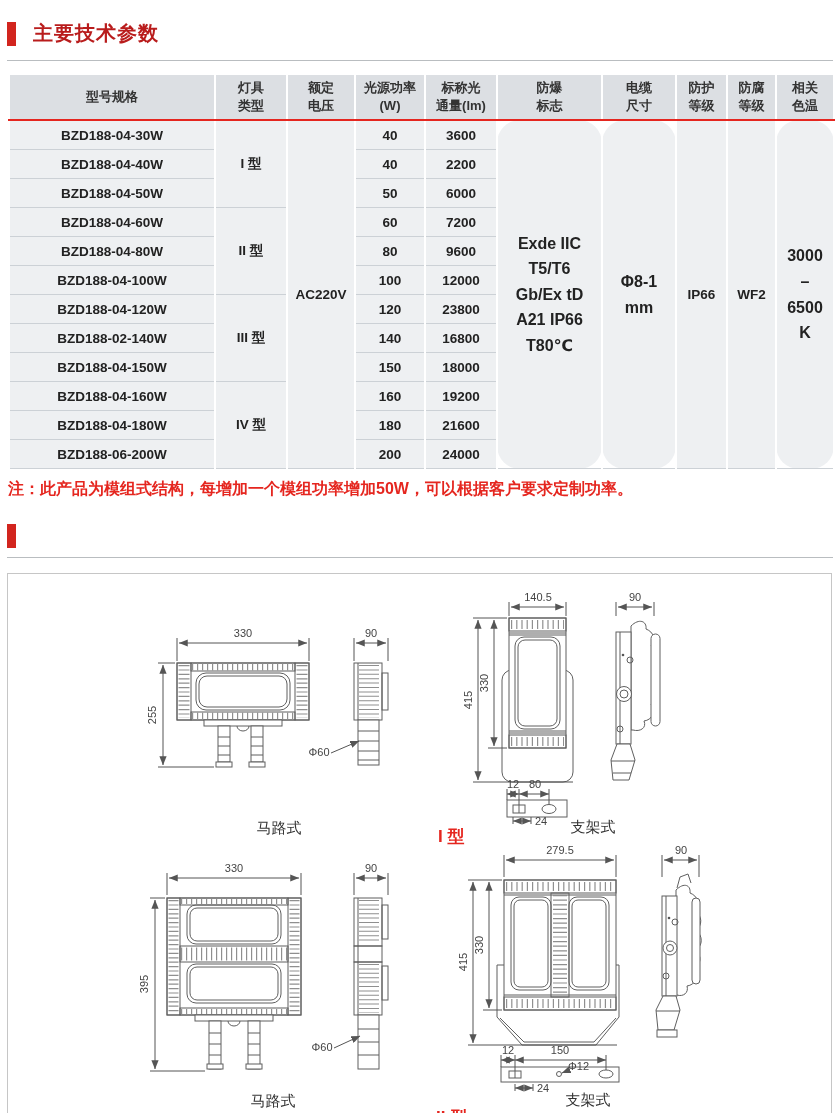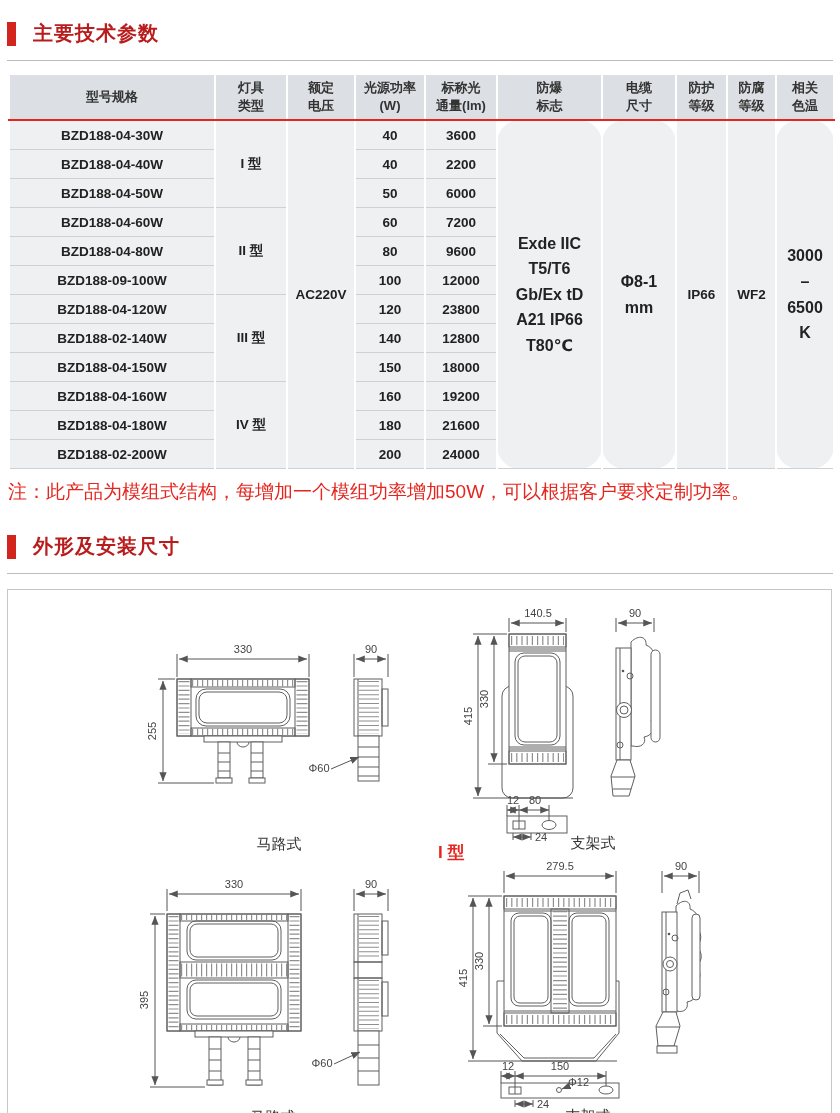--- a/index.html
+++ b/index.html
@@ -9,21 +9,21 @@
   .sec-bar{width:9px;height:24px;background:#d2251e;flex:0 0 auto;}
   .sec-title{font-size:20px;font-weight:bold;color:#b91c1c;margin:4px;letter-spacing:1px;}
   table.tech{border-collapse:collapse;table-layout:fixed;width:826px;margin:14px 0 0 1px;}
   table.tech th{background:#dcdfe3;font-size:13px;font-weight:bold;color:#333;height:44px;
     white-space:pre-line;border-right:2px solid #fff;border-left:2px solid #fff;
     border-bottom:2px solid #e5261f;line-height:1.35;text-align:center;padding:0;}
   table.tech td{background:#eef0f2;font-size:13.5px;color:#222;text-align:center;height:28px;
     border-right:2px solid #fff;border-left:2px solid #fff;border-bottom:1px solid #ccd1d6;
     white-space:pre-line;padding:0;font-weight:bold;}
   table.tech td.multiline{font-size:16px;line-height:1.6;border-radius:23px;}
-  .note{color:#e5261f;font-size:19px;font-weight:normal;margin:10px 0 24px 1px;}
+  .note{color:#e5261f;font-size:16px;font-weight:bold;margin:10px 0 24px 1px;}
   .sec2{margin-top:0;}
   .draw-box{margin-top:15px;width:825px;height:560px;border:1px solid #c6c6c6;background:#fff;box-sizing:border-box;}
   svg text{font-family:"Liberation Sans","DejaVu Sans",sans-serif;}
   .dim{font-size:11px;fill:#444;}
   .lbl{font-size:15px;fill:#333;}
   .type-lbl{font-size:17px;font-weight:bold;fill:#e5261f;}
   .s{stroke:#5f5f5f;fill:none;stroke-width:1;}
   .sw{stroke:#5f5f5f;fill:#fff;stroke-width:1;}
   .rib{stroke:#8f8f8f;fill:none;}
   .dl{stroke:#555;stroke-width:1;fill:none;}
@@ -109,64 +109,63 @@
           <td rowspan="3">II 型</td>
           <td>60</td>
           <td>7200</td>
         </tr>
         <tr>
           <td>BZD188-04-80W</td>
           <td>80</td>
           <td>9600</td>
         </tr>
         <tr>
-          <td>BZD188-09-100W</td>
+          <td>BZD188-04-100W</td>
           <td>100</td>
           <td>12000</td>
         </tr>
         <tr>
           <td>BZD188-04-120W</td>
           <td rowspan="3">III 型</td>
           <td>120</td>
           <td>23800</td>
         </tr>
         <tr>
           <td>BZD188-02-140W</td>
           <td>140</td>
-          <td>12800</td>
+          <td>16800</td>
         </tr>
         <tr>
           <td>BZD188-04-150W</td>
           <td>150</td>
           <td>18000</td>
         </tr>
         <tr>
           <td>BZD188-04-160W</td>
           <td rowspan="3">IV 型</td>
           <td>160</td>
           <td>19200</td>
         </tr>
         <tr>
           <td>BZD188-04-180W</td>
           <td>180</td>
           <td>21600</td>
         </tr>
         <tr>
-          <td>BZD188-02-200W</td>
+          <td>BZD188-06-200W</td>
           <td>200</td>
           <td>24000</td>
         </tr>
       </tbody>
   </table>
 
   <p class="note">注：此产品为模组式结构，每增加一个模组功率增加50W，可以根据客户要求定制功率。</p>
 
   <div class="sec-head sec2">
     <span class="sec-bar"></span>
-    <h2 class="sec-title">外形及安装尺寸</h2>
   </div>
 
   <div class="draw-box">
     <svg width="823" height="558" viewBox="0 0 823 558">
       <defs>
         <marker id="ar" viewBox="0 0 10 8" markerWidth="9" markerHeight="7.2" refX="9.7" refY="4" orient="auto-start-reverse" markerUnits="userSpaceOnUse">
           <path d="M0,0 L10,4 L0,8 Z" fill="#555"></path>
         </marker>
       </defs>
 

